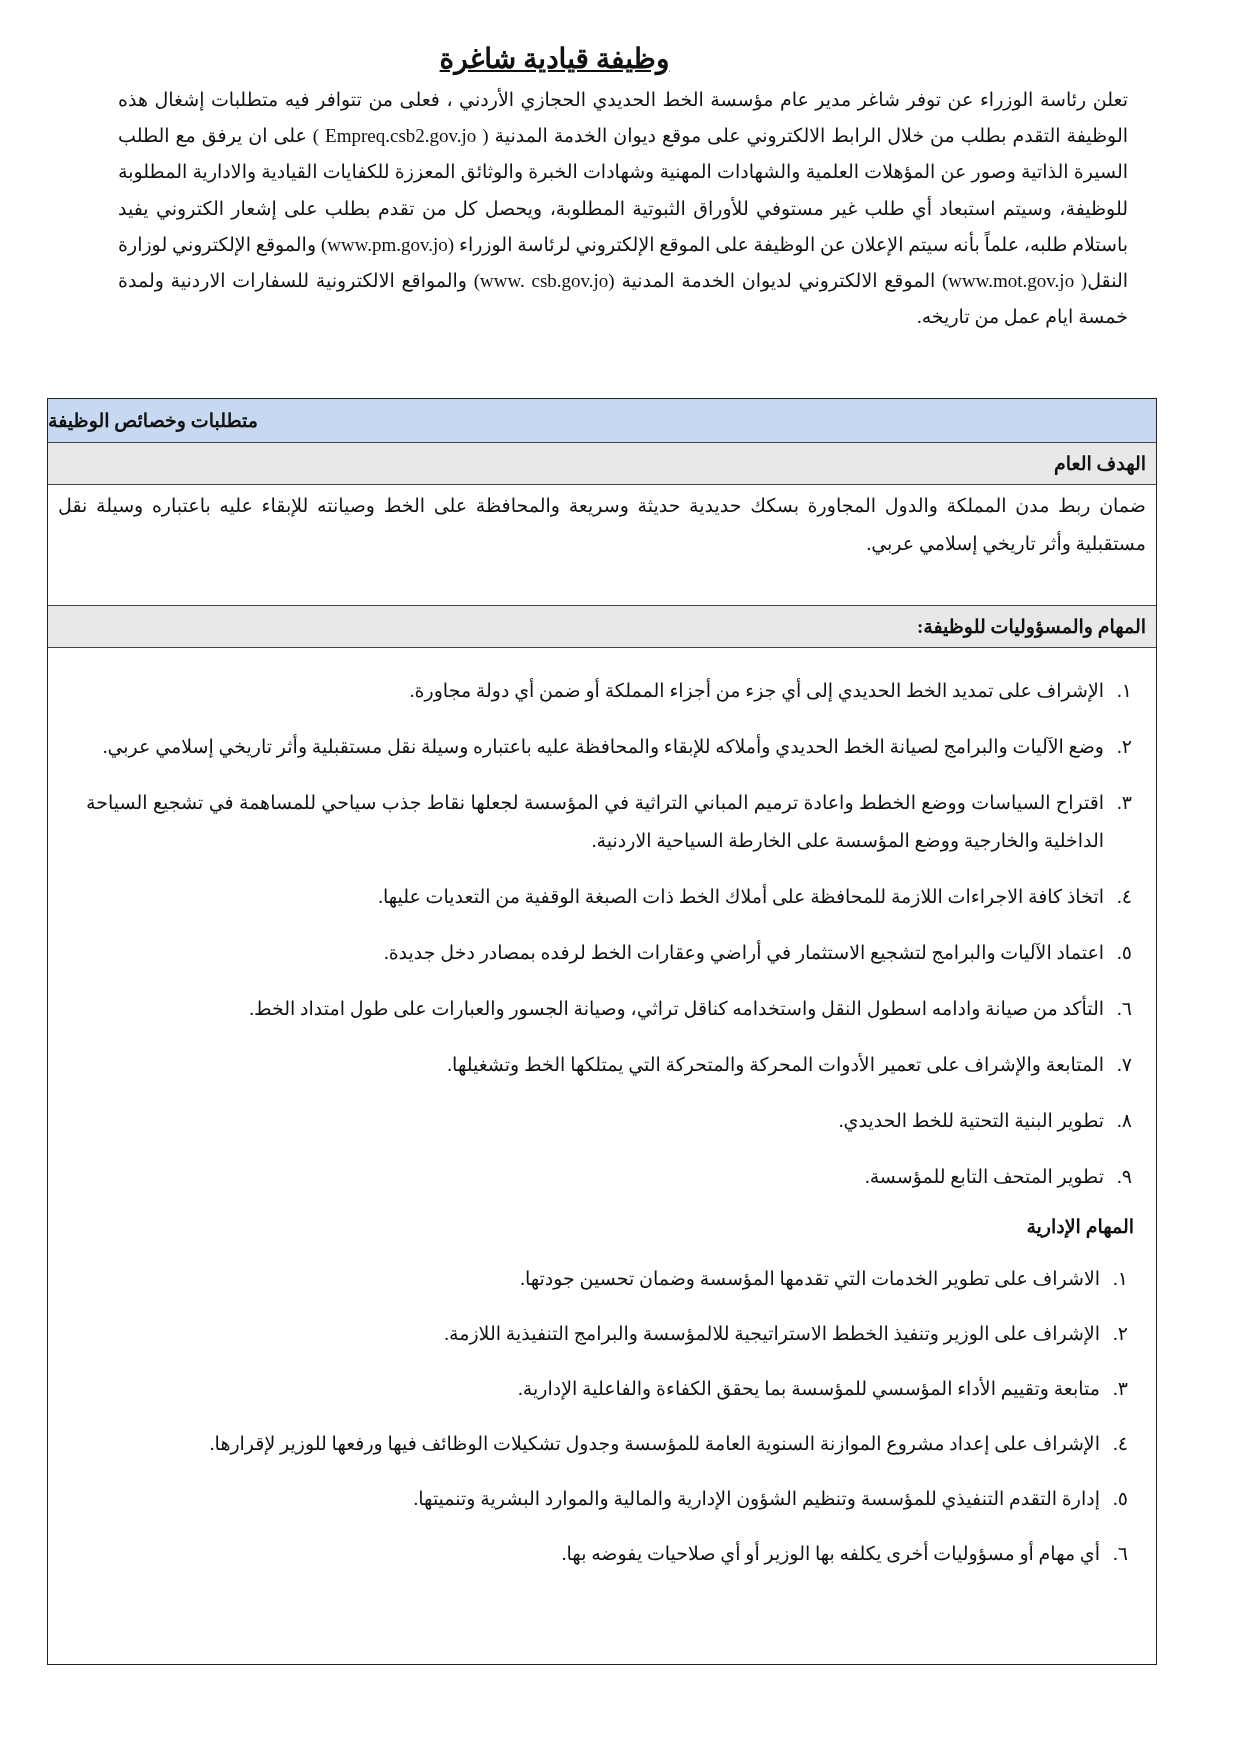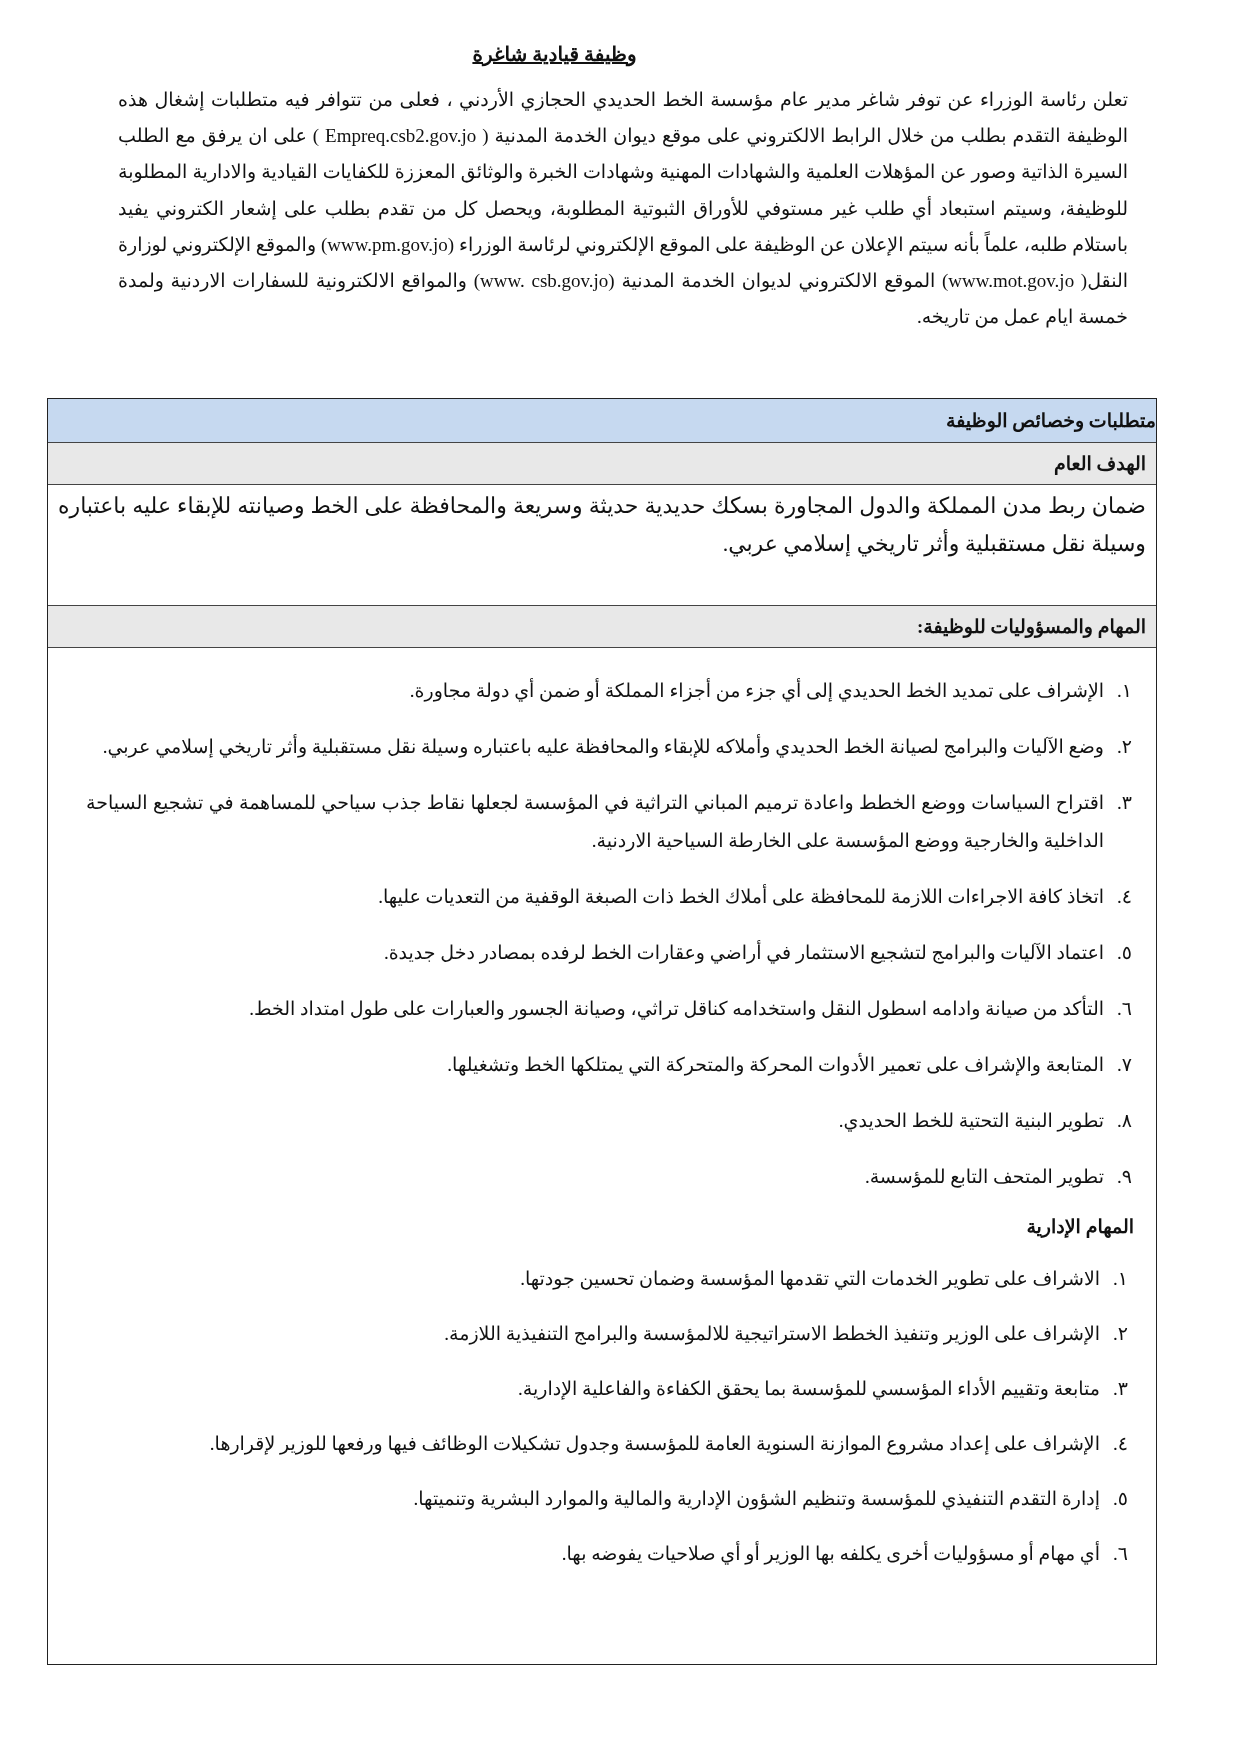--- a/index.html
+++ b/index.html
@@ -3,43 +3,43 @@
 <meta charset="utf-8">
 <style>
   html, body { margin: 0; padding: 0; background: #ffffff; }
   body {
     width: 1241px; height: 1755px; position: relative; overflow: hidden;
     font-family: "Liberation Serif", "DejaVu Serif", serif;
     color: #111111;
   }
   .page-title {
     position: absolute; top: 42px; left: 0; width: 1109px;
-    text-align: center; font-weight: bold; font-size: 20px;
+    text-align: center; font-weight: bold; font-size: 28px;
     text-decoration: underline; direction: rtl;
   }
   .intro {
     position: absolute; top: 82px; left: 118px; width: 1010px;
     direction: rtl; text-align: justify; text-align-last: right;
     font-size: 19px; line-height: 36.2px;
   }
   .req-table {
     position: absolute; top: 398px; left: 47px; width: 1108px;
     border: 1.5px solid #222; border-collapse: collapse; direction: rtl;
   }
   .row { border-bottom: 1.5px solid #444; box-sizing: border-box; }
   .row-header {
-    background: #c6d9f0; height: 44px; text-align: right;
+    background: #c6d9f0; height: 44px; text-align: left;
     font-weight: bold; font-size: 19px; line-height: 44px;
   }
   .row-subheader {
     background: #e8e8e8; height: 42px; font-weight: bold;
     font-size: 19px; line-height: 42px; padding-right: 10px; padding-left: 12px;
   }
   .row-goal {
-    height: 121px; font-size: 22px; line-height: 38px;
+    height: 121px; font-size: 19px; line-height: 38px;
     padding: 2px 10px 0 10px; text-align: justify; text-align-last: right;
   }
   .row-tasks { padding: 24px 22px 0 10px; height: 1016px; box-sizing: border-box; border-bottom: none; }
   .group-title { font-weight: bold; font-size: 19px; margin: 0 0 18px 0; line-height: 30px; }
   .task-list { list-style: none; margin: 0; padding: 0; }
   .task {
     display: flex; font-size: 19px; line-height: 38px; margin-bottom: 18px;
   }
   .task-num { flex: 0 0 auto; width: 28px; padding-right: 2px; }
   .task-text { flex: 1 1 auto; text-align: justify; text-align-last: right; margin-left: 28px; }

